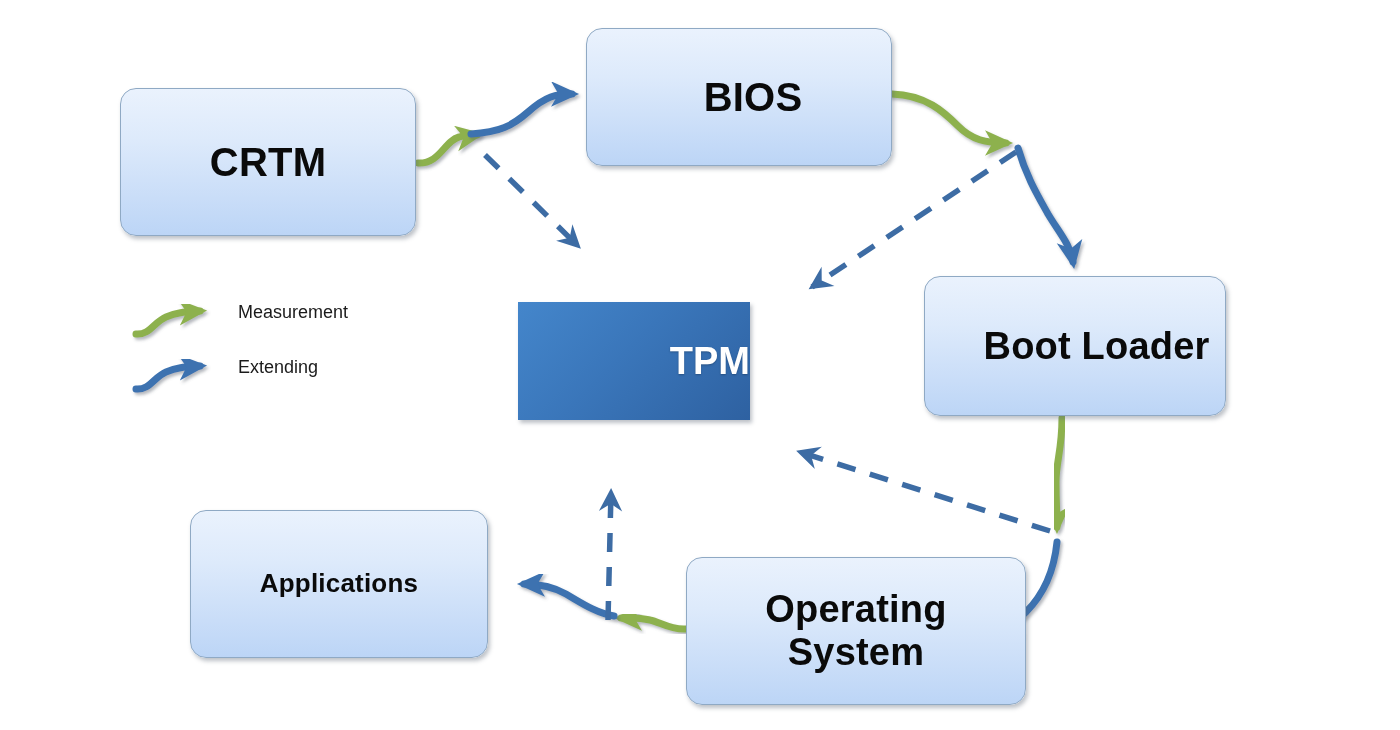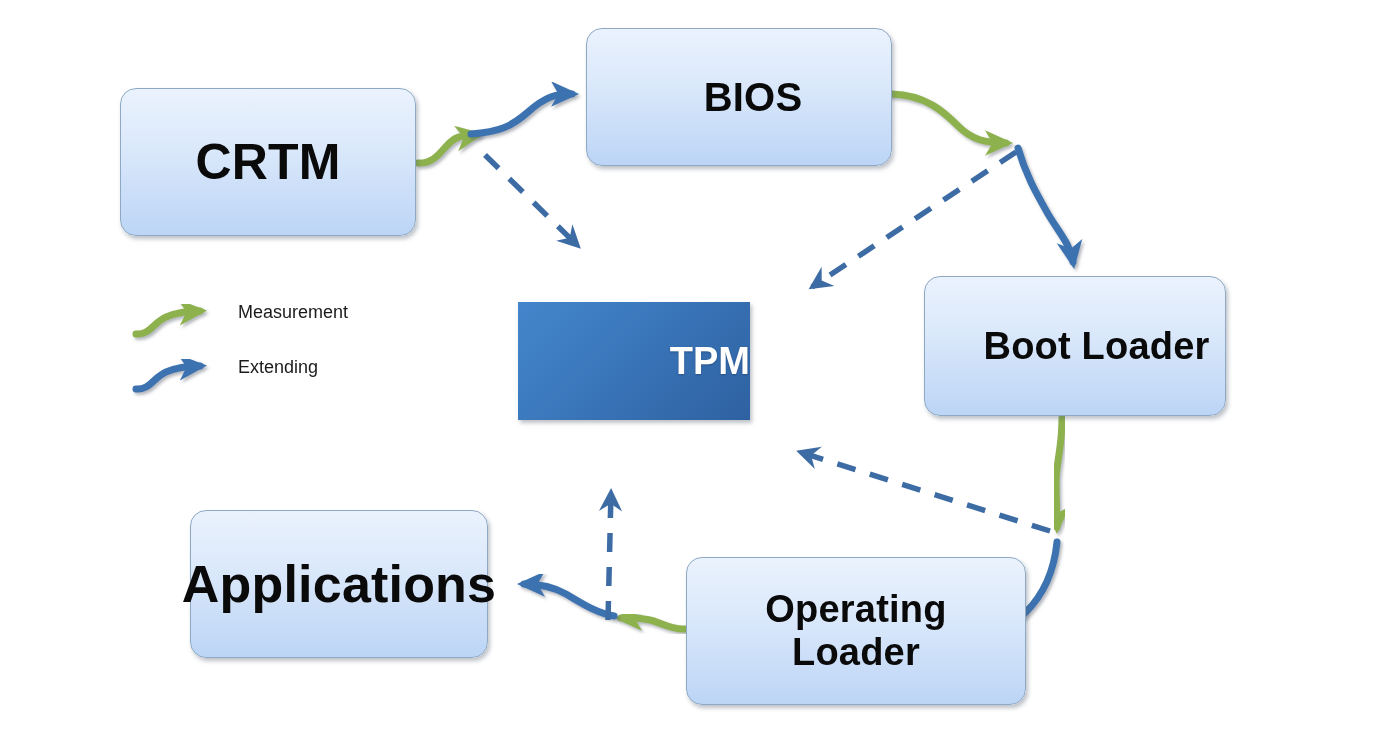--- a/index.html
+++ b/index.html
@@ -33,33 +33,33 @@
     z-index: 5;
   }
   .node .label {
     font-weight: bold;
     color: #0a0a0a;
     line-height: 1.12;
     letter-spacing: 0.2px;
   }
 
   #node-crtm       { left: 120px; top: 88px;  width: 296px; height: 148px; }
-  #node-crtm .label       { font-size: 50px; }
+  #node-crtm .label       { font-size: 40px; }
 
   #node-bios       { left: 586px; top: 28px;  width: 306px; height: 138px; }
   #node-bios .label       { font-size: 40px; margin-left: 28px; }
 
   #node-bootloader { left: 924px; top: 276px; width: 302px; height: 140px; }
   #node-bootloader .label { font-size: 38px; margin-left: 43px; }
 
   #node-os         { left: 686px; top: 557px; width: 340px; height: 148px; }
   #node-os .label         { font-size: 38px; }
 
   #node-apps       { left: 190px; top: 510px; width: 298px; height: 148px; }
-  #node-apps .label       { font-size: 52px; }
+  #node-apps .label       { font-size: 26px; }
 
   
   #node-tpm {
     position: absolute;
     left: 518px; top: 302px; width: 232px; height: 118px;
     background: linear-gradient(135deg, #4486cb 0%, #3a76ba 45%, #2e61a1 100%);
     box-shadow: 2px 3px 4px rgba(90,100,115,0.40);
     display: flex;
     align-items: center;
     justify-content: flex-end;
@@ -164,21 +164,21 @@
     <span class="label">Boot Loader</span>
   </div>
 
   <div id="node-tpm">
     <span class="label">TPM</span>
   </div>
 
   <div class="node" id="node-os">
     <span class="label">
       <span>Operating</span><br>
-      <span>Loader</span>
+      <span>System</span>
     </span>
   </div>
 
   <div class="node" id="node-apps">
     <span class="label">Applications</span>
   </div>
 
   <div id="legend">
 
     <div class="legend-row" id="legend-row-measurement">

